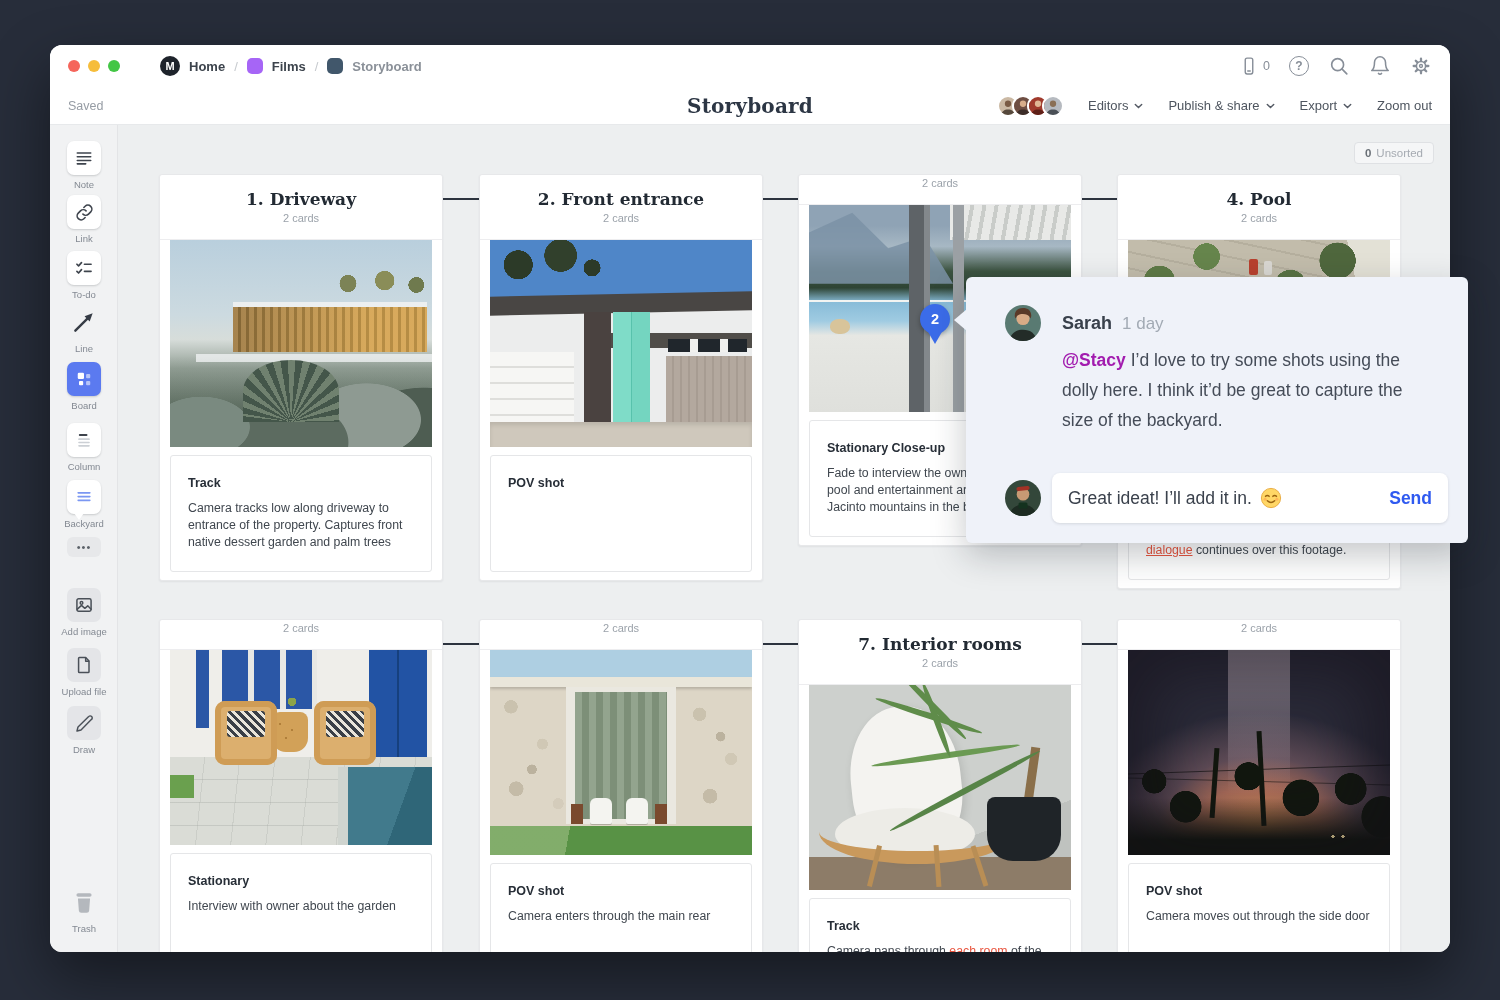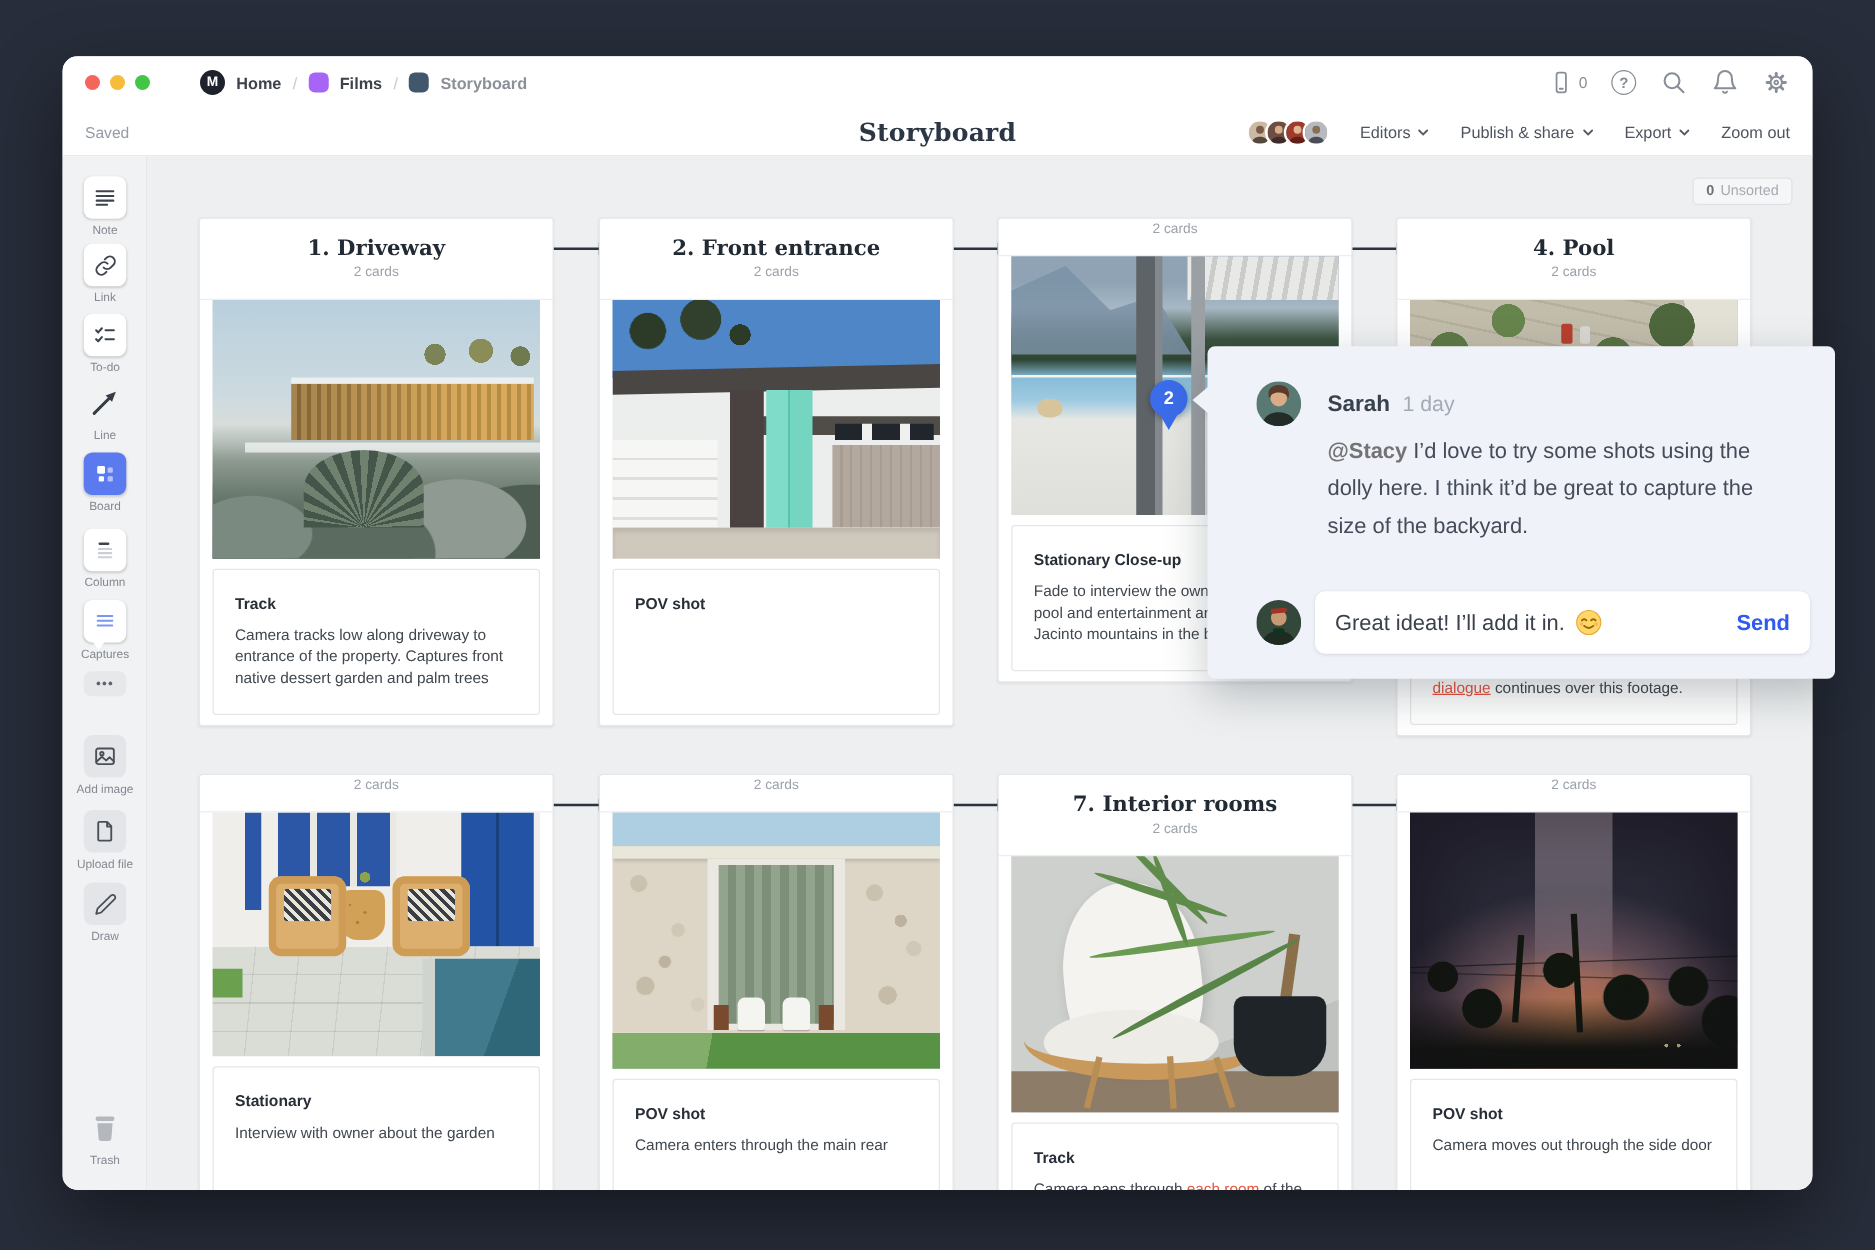--- a/index.html
+++ b/index.html
@@ -243,21 +243,21 @@
   .popup-tail { position:absolute; left:-12px; top:32px; width:0; height:0;
                 border-top:11px solid transparent; border-bottom:11px solid transparent; border-right:13px solid #eff2f9; }
   .c-avatar { position:absolute; width:36px; height:36px; border-radius:50%; overflow:hidden; }
   .c-avatar svg { display:block; width:100%; height:100%; }
   .av-sarah { left:39px; top:28px; }
   .av-reply { left:39px; top:203px; }
   .c-name-row { position:absolute; left:96px; top:36px; display:flex; align-items:baseline; gap:10px; }
   .c-name { font-size:18px; font-weight:bold; color:#39414c; }
   .c-time { font-size:17px; color:#a2aab4; }
   .c-message { position:absolute; left:96px; top:68px; width:372px; font-size:17.5px; line-height:30px; color:#454c58; }
-  .c-mention { color:#737373; font-weight:bold; }
+  .c-mention { color:#a21caf; font-weight:bold; }
   .reply-box { position:absolute; left:86px; top:196px; width:396px; height:50px; background:#fff; border-radius:8px;
                box-shadow:0 1px 3px rgba(50,55,65,.14); display:flex; align-items:center; padding:0 16px; gap:8px; }
   .reply-text { font-size:17.5px; color:#3a414c; }
   .reply-emoji { width:22px; height:22px; flex:none; }
   .send-btn { margin-left:auto; font-size:17.5px; font-weight:bold; color:#2f5af0; }
 </style>
 </head>
 <body>
 
 <div class="window">
@@ -450,21 +450,21 @@
 
       <div class="tool" style="top:355px">
         <div class="tile">
           <svg width="20" height="20" viewBox="0 0 24 24" stroke-linecap="round">
             <line x1="5" y1="7" x2="19" y2="7" stroke="#7b97f2" stroke-width="2"></line>
             <line x1="5" y1="11.5" x2="19" y2="11.5" stroke="#7b97f2" stroke-width="2"></line>
             <line x1="5" y1="16" x2="19" y2="16" stroke="#7b97f2" stroke-width="2"></line>
           </svg>
           <span class="comment-tail"></span>
         </div>
-        <div class="tool-label">Captures</div>
+        <div class="tool-label">Backyard</div>
       </div>
 
       <div class="tool" style="top:412px">
         <div class="more-pill">•••</div>
       </div>
 
       <div class="tool" style="top:463px">
         <div class="tile flat">
           <svg width="20" height="20" viewBox="0 0 24 24" fill="none" stroke="#4a5058" stroke-width="1.8" stroke-linecap="round" stroke-linejoin="round">
             <rect x="3.5" y="4.5" width="17" height="15" rx="2"></rect>

